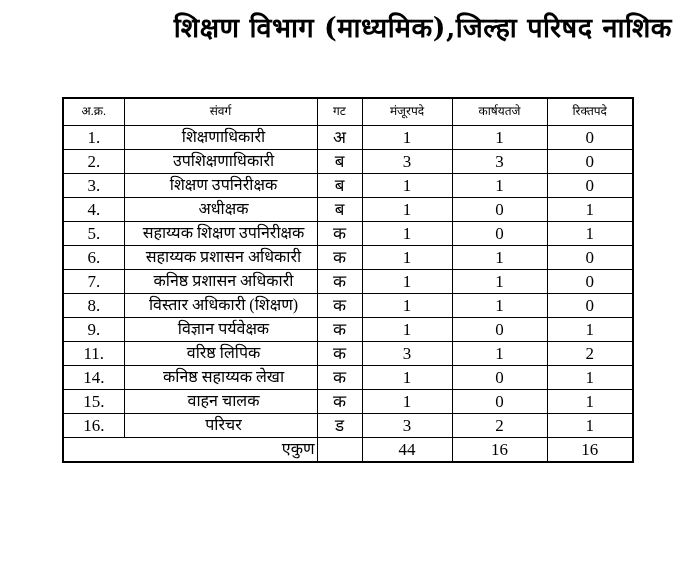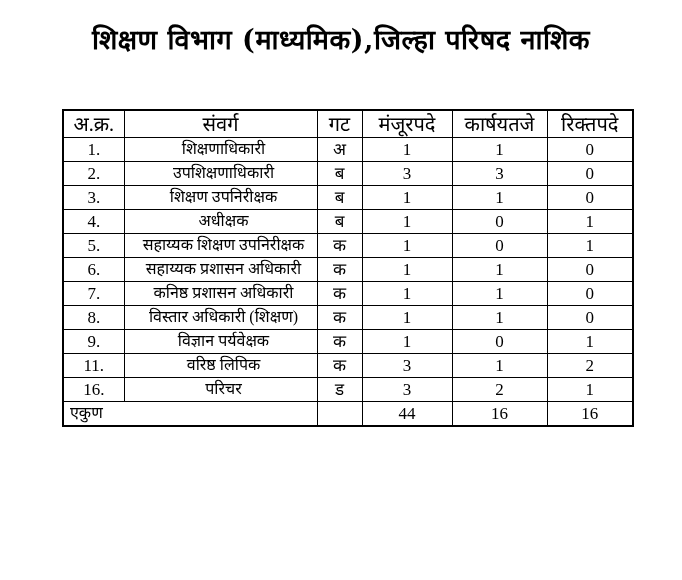--- a/index.html
+++ b/index.html
@@ -8,22 +8,22 @@
     background:#ffffff;
   }
   body{
     width:682px;
     height:580px;
     color:#000000;
     font-family:"DejaVu Sans", sans-serif;
     overflow:hidden;
   }
   .page-title{
-    margin:20px 10px 0 10px;
-    text-align:center;
+    margin:8px 10px 0 10px;
+    text-align:right;
     font-size:27px;
     font-weight:bold;
     font-family:"DejaVu Serif","DejaVu Sans",serif;
     letter-spacing:0.5px;
   }
   table.posts-table{
     border-collapse:collapse;
     table-layout:fixed;
     width:570px;
     margin:52px 0 0 62px;
@@ -36,35 +36,35 @@
     height:23px;
     line-height:1.15;
     overflow:hidden;
     white-space:nowrap;
     vertical-align:middle;
   }
   .posts-table thead th{
     height:26px;
     font-weight:normal;
     text-align:center;
-    font-size:20px;
+    font-size:12px;
     font-family:"Liberation Serif","DejaVu Sans",serif;
   }
   .posts-table td{
     text-align:center;
     font-size:17px;
     font-family:"Liberation Serif","DejaVu Sans",serif;
   }
   .posts-table td.cadre{
     text-align:center;
     padding-left:8px;
     font-size:16px;
   }
   .posts-table td.total-label{
-    text-align:left;
+    text-align:right;
     padding-left:6px;
     font-size:16px;
   }
 </style>
 </head>
 <body>
 
 <div class="page">
   <h1 class="page-title">शिक्षण विभाग (माध्यमिक),जिल्हा परिषद नाशिक</h1>
 
@@ -162,20 +162,36 @@
         </tr>
         <tr>
           <td class="sr">11.</td>
           <td class="cadre">वरिष्ठ लिपिक</td>
           <td class="group">क</td>
           <td class="sanctioned">3</td>
           <td class="working">1</td>
           <td class="vacant">2</td>
         </tr>
         <tr>
+          <td class="sr">14.</td>
+          <td class="cadre">कनिष्ठ सहाय्यक लेखा</td>
+          <td class="group">क</td>
+          <td class="sanctioned">1</td>
+          <td class="working">0</td>
+          <td class="vacant">1</td>
+        </tr>
+        <tr>
+          <td class="sr">15.</td>
+          <td class="cadre">वाहन चालक</td>
+          <td class="group">क</td>
+          <td class="sanctioned">1</td>
+          <td class="working">0</td>
+          <td class="vacant">1</td>
+        </tr>
+        <tr>
           <td class="sr">16.</td>
           <td class="cadre">परिचर</td>
           <td class="group">ड</td>
           <td class="sanctioned">3</td>
           <td class="working">2</td>
           <td class="vacant">1</td>
         </tr>
         <tr>
           <td colspan="2" class="total-label">एकुण</td>
           <td class="group"></td>

